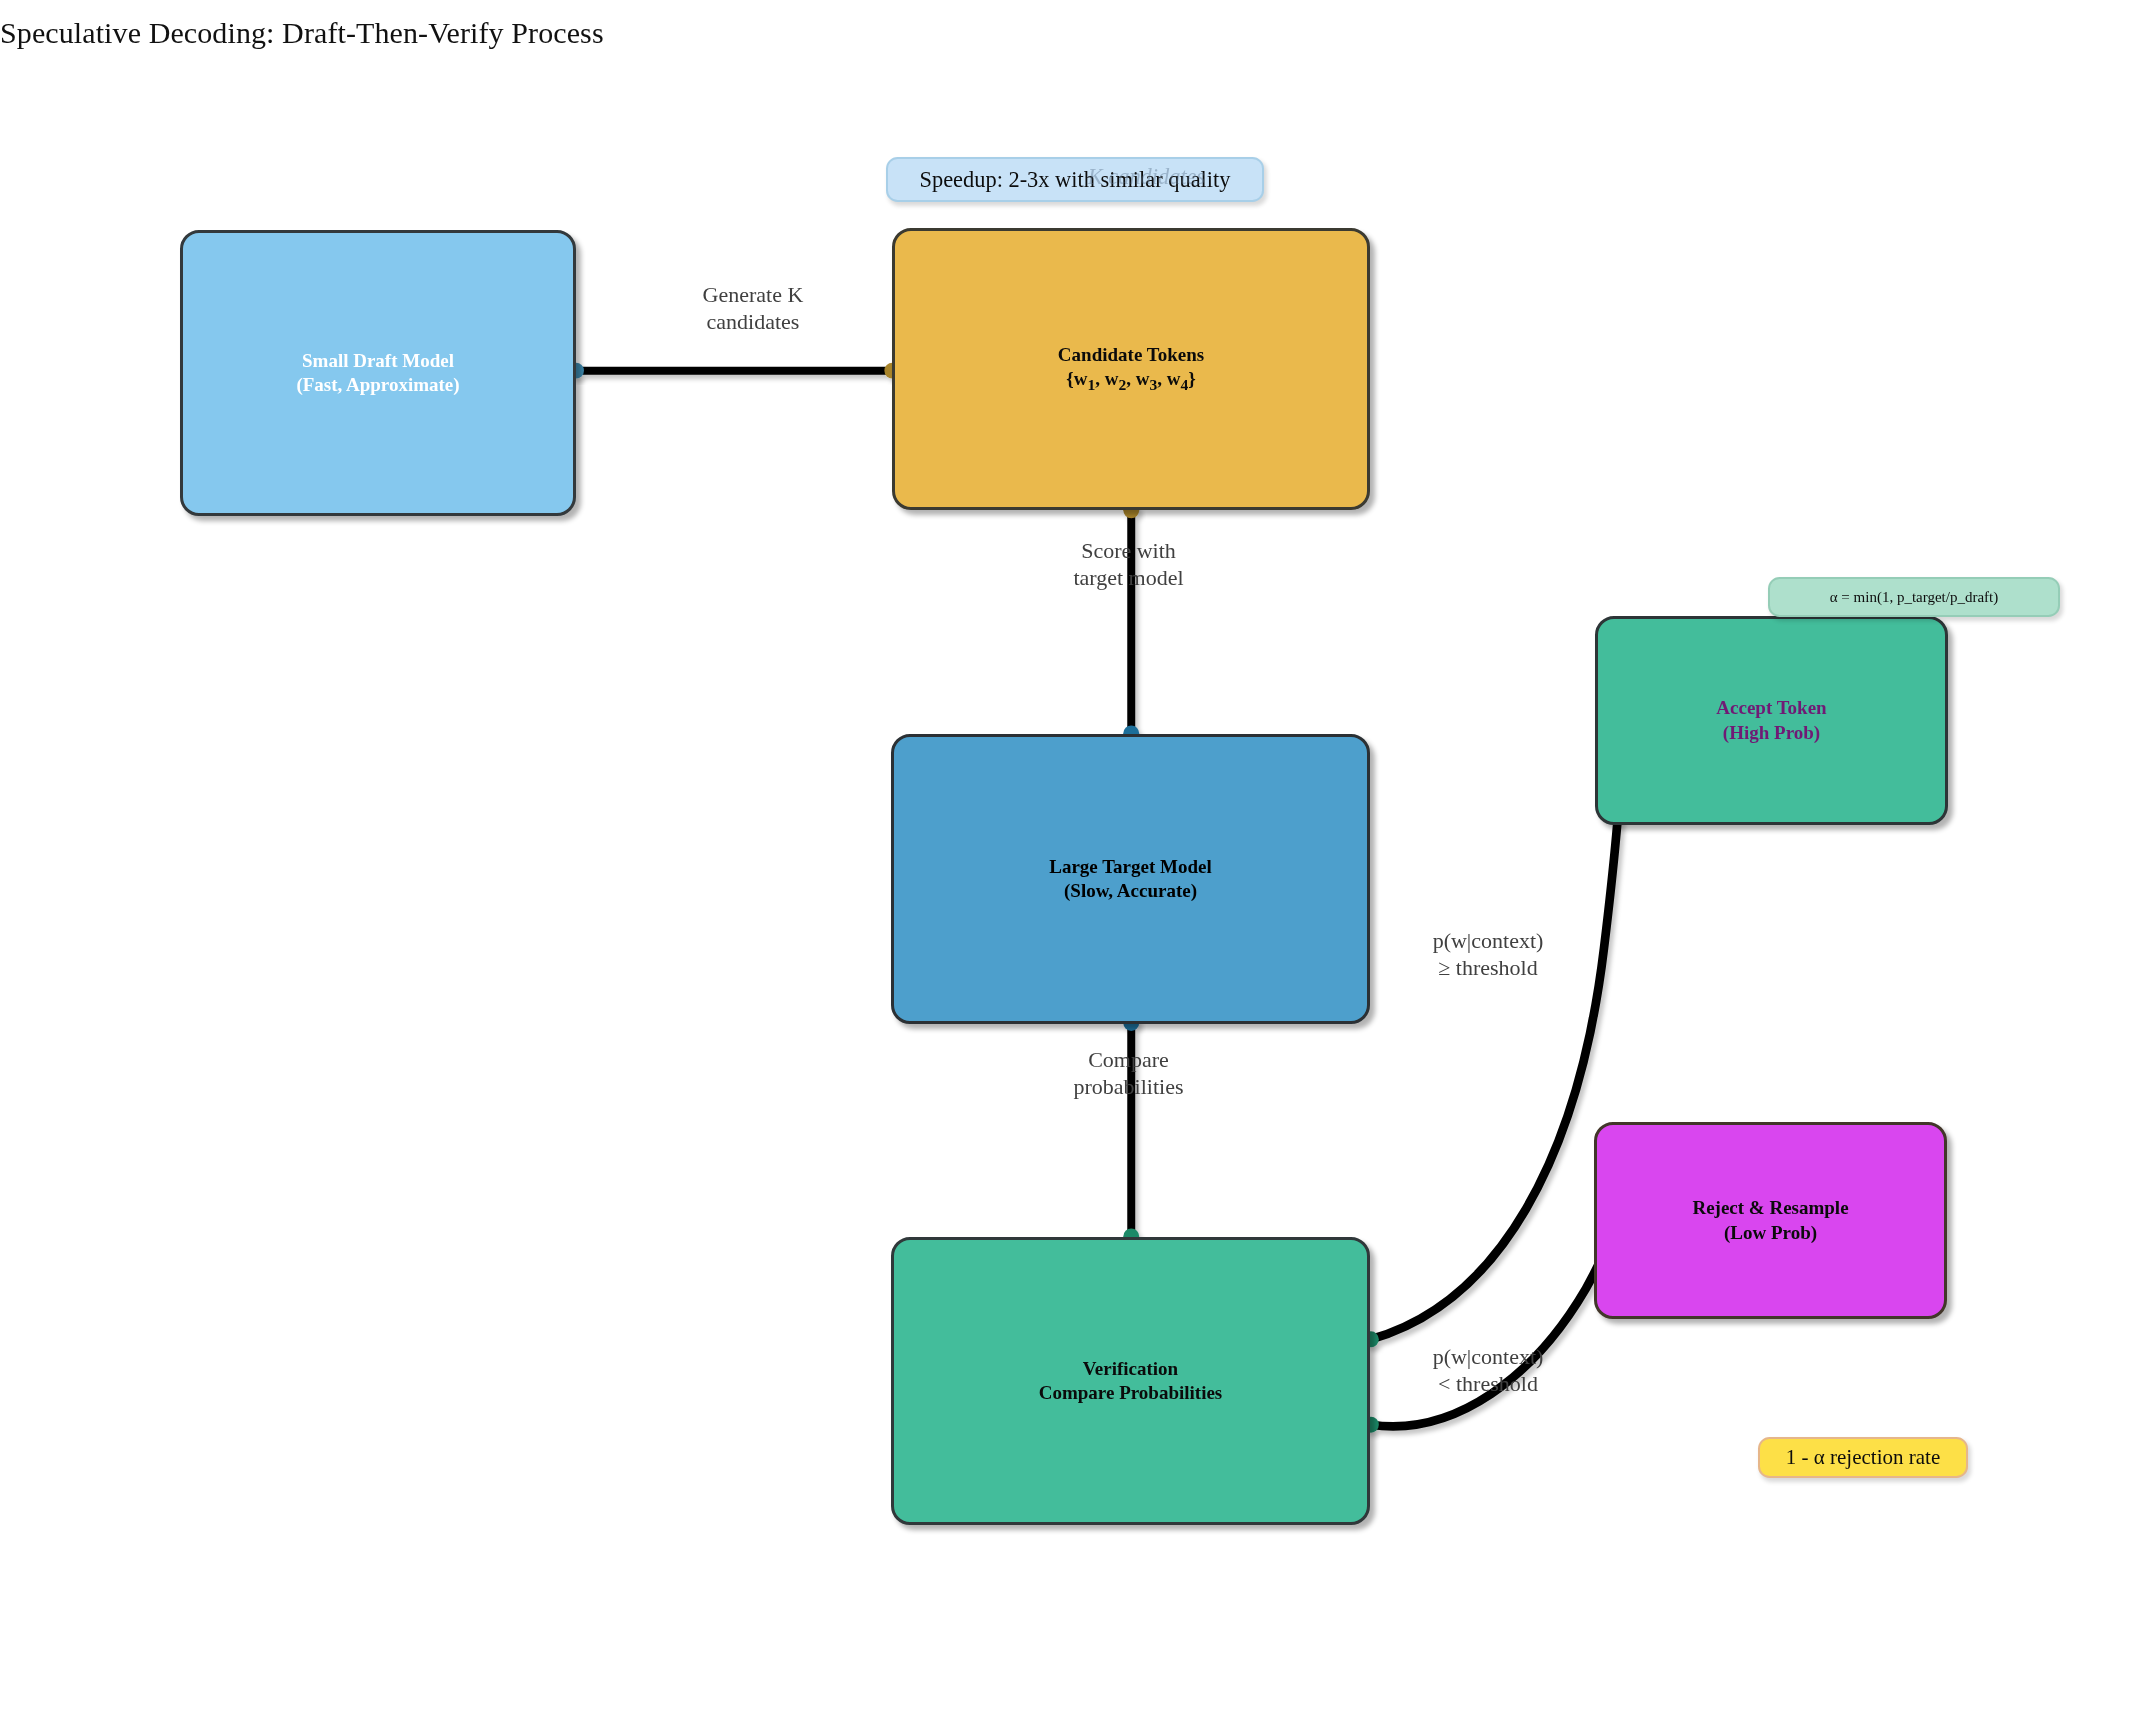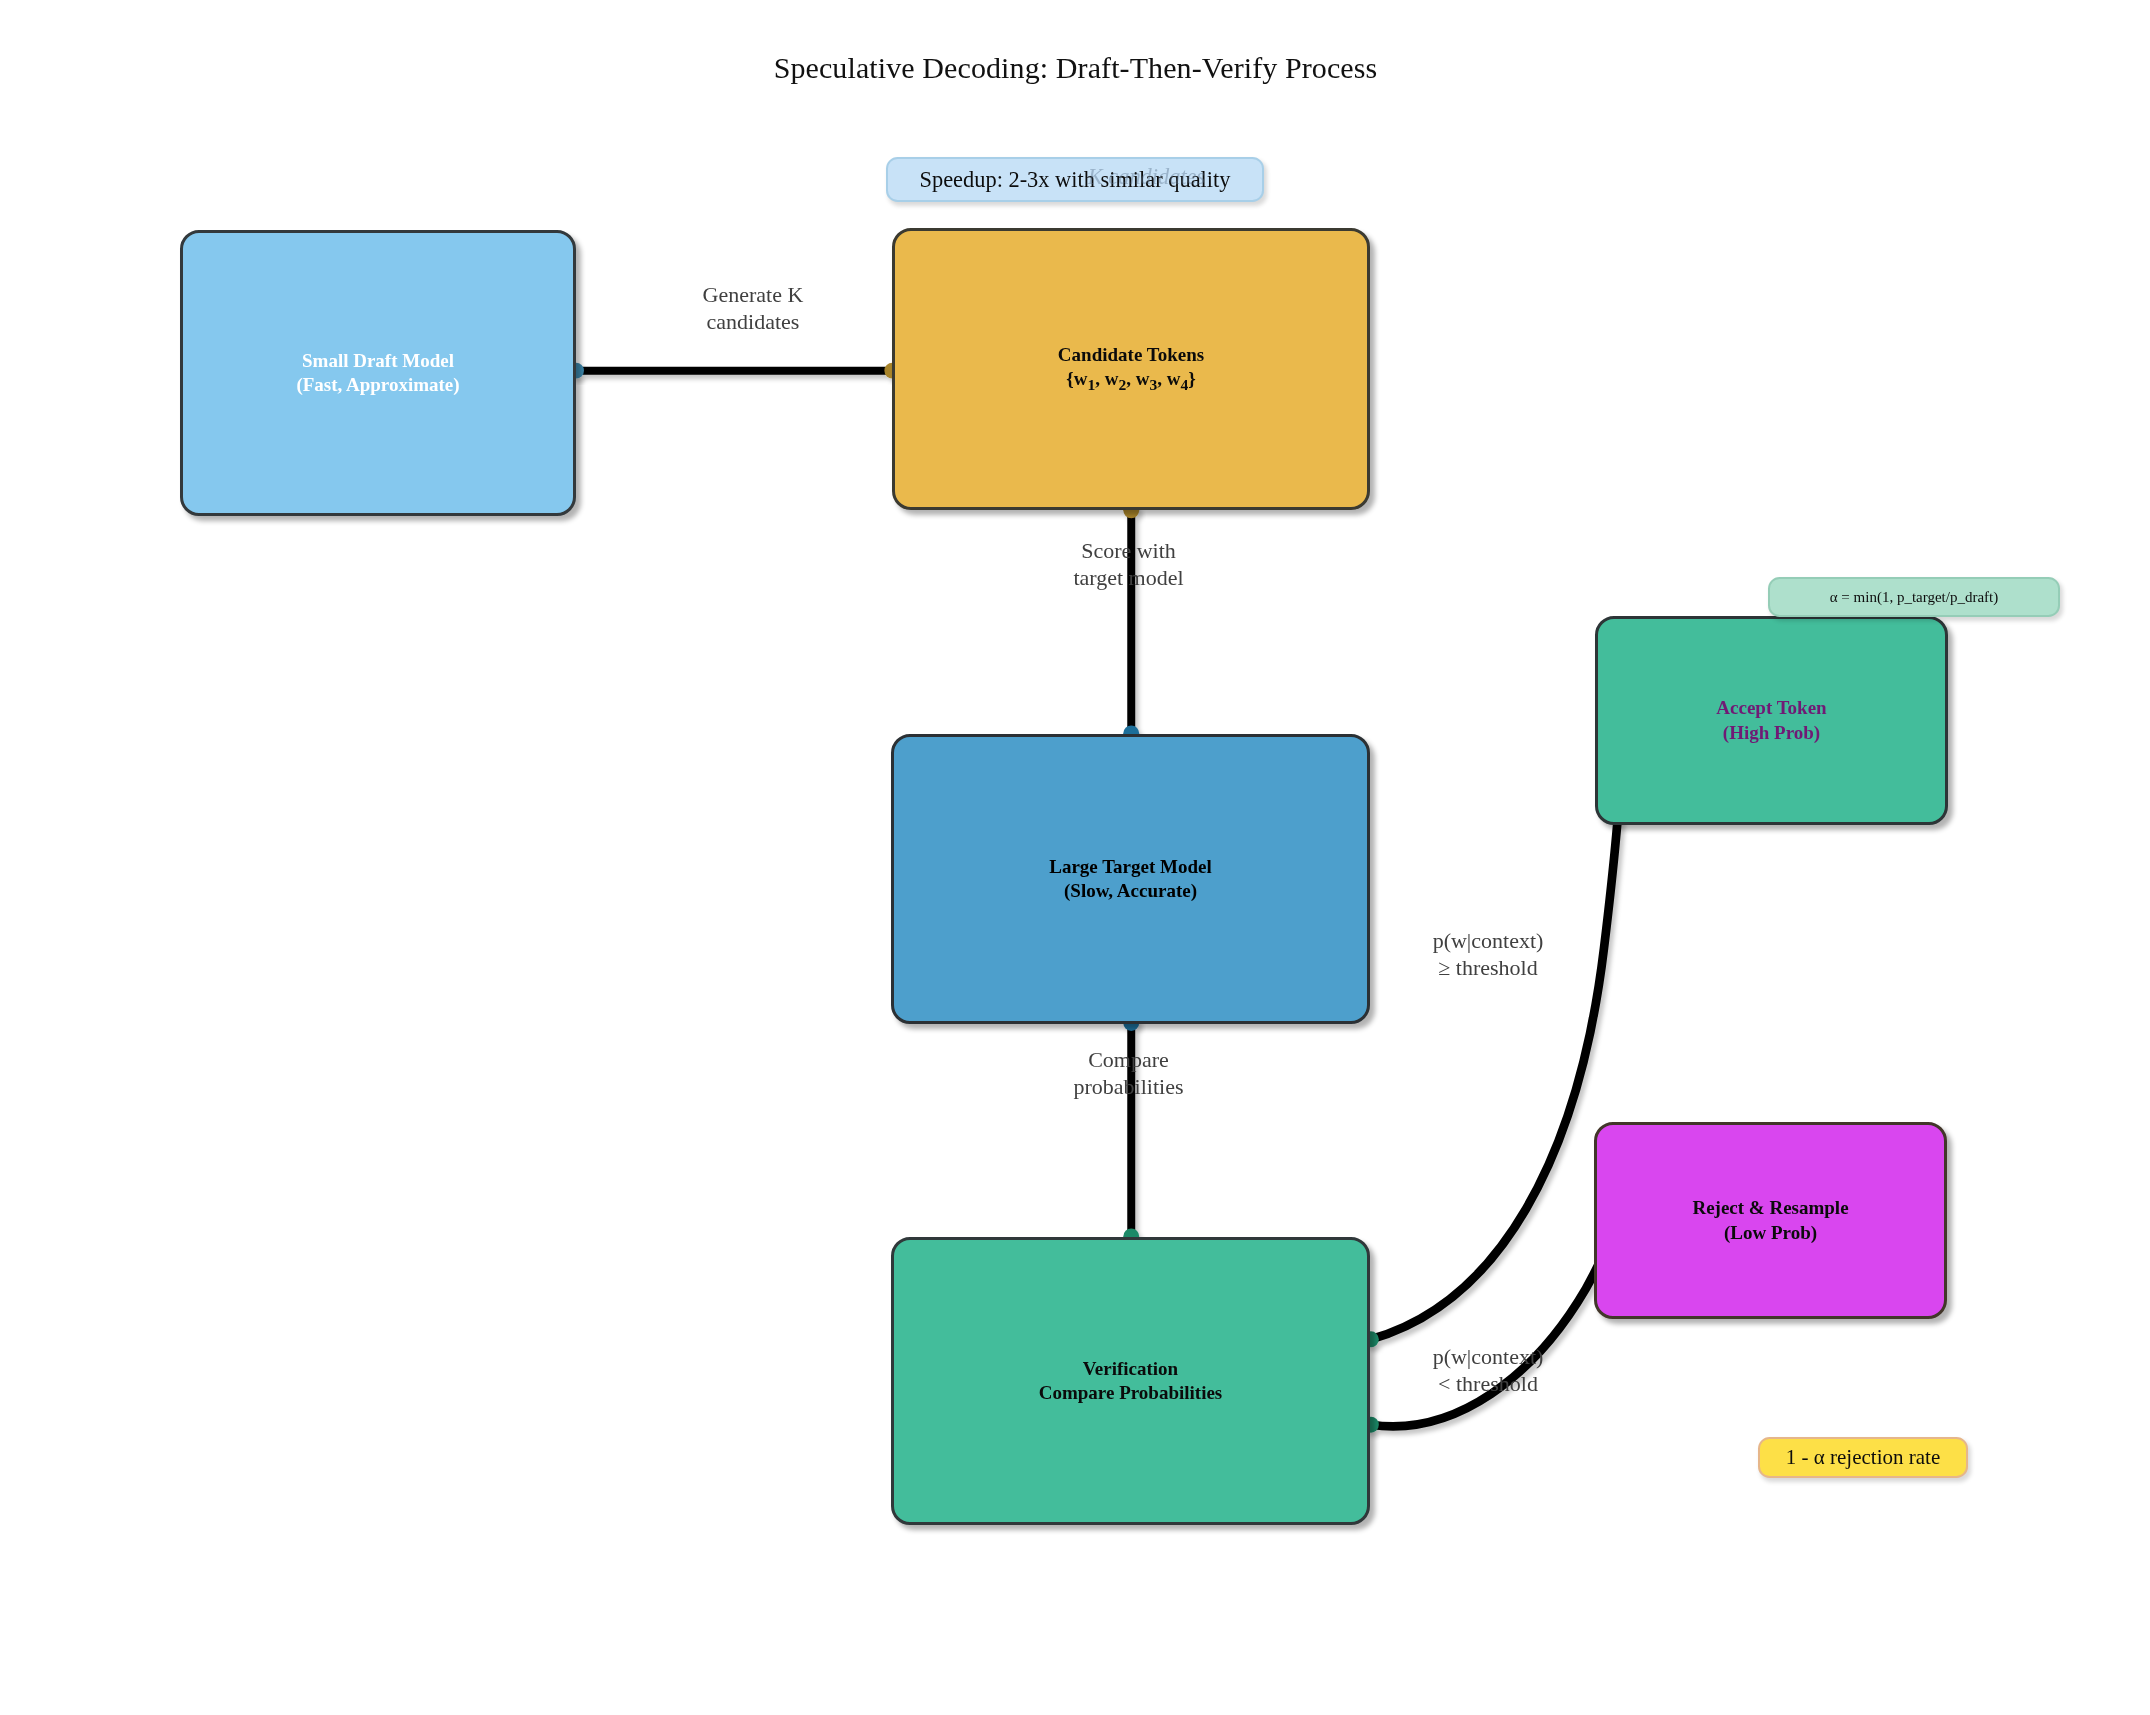--- a/index.html
+++ b/index.html
@@ -22,27 +22,25 @@
     width: 2151px;
     height: 1715px;
   }
 
   
   .title {
     position: absolute;
     left: 0;
     top: 16px;
     width: 2151px;
-    text-align: center;
     font-size: 30px;
     font-weight: 400;
     letter-spacing: 0.1px;
     color: #111111;
     white-space: nowrap;
-    margin-top: 35px;
   }
 
   
   svg.edges {
     position: absolute;
     left: 0;
     top: 0;
     width: 2151px;
     height: 1715px;
     pointer-events: none;

